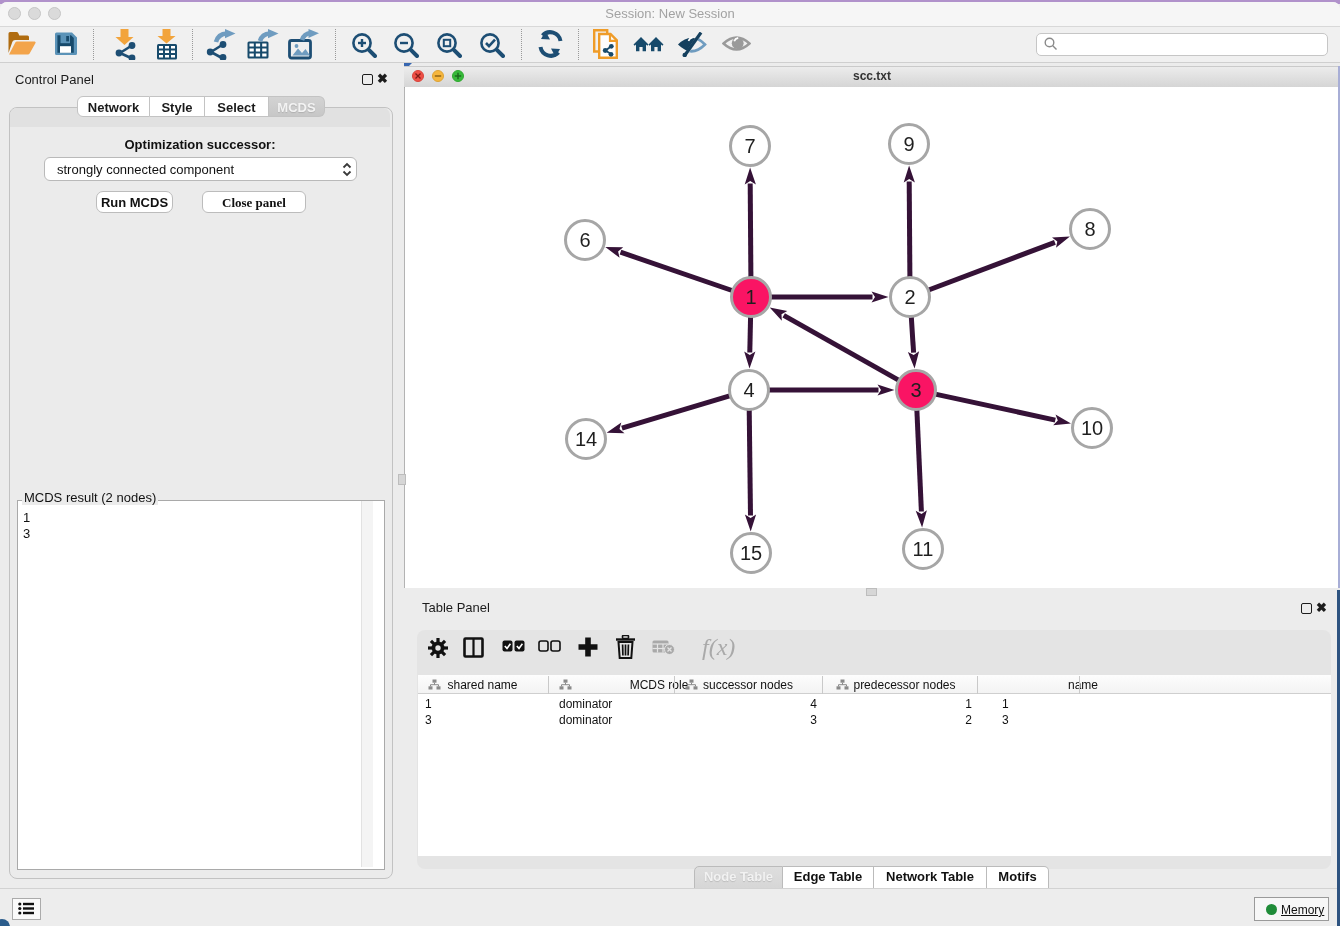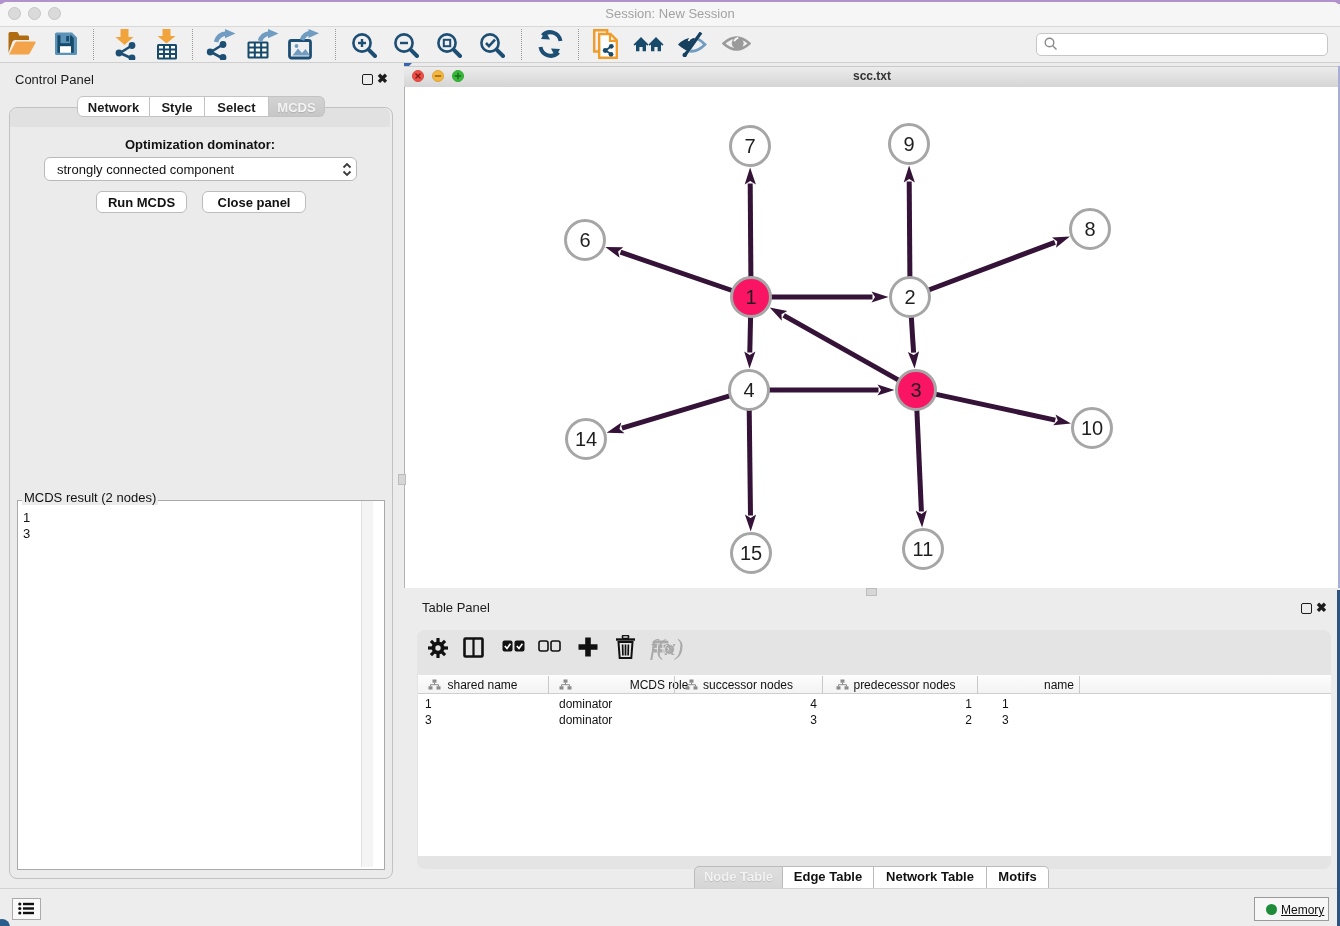--- a/index.html
+++ b/index.html
@@ -201,29 +201,29 @@
 
 <div class="abs" id="cp-title">Control Panel</div>
 <div class="abs float-ico" style="left:362px;top:74px;"></div>
 <div class="abs x-ico" style="left:377px;top:71px;">✖</div>
 <div class="abs" id="cp-pane"></div>
 <div class="abs" id="cp-pane-top"></div>
 <div class="abs tab" style="left:77px;width:73px;border-radius:6px 0 0 6px;">Network</div>
 <div class="abs tab" style="left:150px;width:55px;border-left:none;">Style</div>
 <div class="abs tab" style="left:205px;width:64px;border-left:none;">Select</div>
 <div class="abs tab" id="tab-mcds" style="left:269px;width:56px;border-left:none;">MCDS</div>
-<div class="abs" id="opt-label">Optimization dominator:</div>
+<div class="abs" id="opt-label">Optimization successor:</div>
 <div class="abs" id="combo"></div>
 <div class="abs" id="combo-text">strongly connected component</div>
 <svg class="abs" style="left:341px;top:162px;" width="12" height="15" viewBox="0 0 12 15">
     <path d="M2.5 5.5 L6 2 L9.5 5.5" fill="none" stroke="#3a3a3a" stroke-width="1.8"></path>
     <path d="M2.5 9.5 L6 13 L9.5 9.5" fill="none" stroke="#3a3a3a" stroke-width="1.8"></path>
   </svg>
-<div class="abs btn" style="left:96px;width:91px;">Run MCDS</div>
-<div class="abs btn" style="left:202px;width:104px;">Close panel</div>
+<div class="abs btn" style="left:96px;width:77px;border-radius:7px;">Run MCDS</div>
+<div class="abs btn" style="left:202px;width:104px;font-family:Liberation Serif, serif;">Close panel</div>
 <div class="abs" id="mcds-group"></div>
 <div class="abs" id="mcds-sb"></div>
 <div class="abs" id="mcds-legend">MCDS result (2 nodes)</div>
 <div class="abs" id="mcds-vals">1<br>3</div>
 
 <div class="abs" id="net-frame-border"></div>
 <svg class="abs" style="left:404px;top:63px;" width="8" height="8" viewBox="0 0 8 8">
     <path d="M0 0 L8 0 L0 8 z" fill="#3766b0"></path>
   </svg>
 <div class="abs" id="net-title"></div>
@@ -350,30 +350,30 @@
     <rect x="0.5" y="0.5" width="16" height="12" rx="1.5" fill="#a9a9a9"></rect>
     <g stroke="#e4e4e4" stroke-width="1.2">
       <line x1="0.5" y1="4" x2="16.5" y2="4"></line>
       <line x1="0.5" y1="8.5" x2="16.5" y2="8.5"></line>
       <line x1="5.5" y1="4" x2="5.5" y2="12.5"></line>
       <line x1="11" y1="4" x2="11" y2="12.5"></line>
     </g>
     <circle cx="17.5" cy="9.5" r="5" fill="#a9a9a9" stroke="#e4e4e4" stroke-width="1"></circle>
     <path d="M15.5 7.5 l4 4 m0 -4 l-4 4" stroke="#e4e4e4" stroke-width="1.3"></path>
   </svg>
-<div class="abs" style="left:650px;top:634px;font-family:'Liberation Serif',serif;font-style:italic;font-size:24px;color:#a9a9a9;">f(x)</div>
+<div class="abs" style="left:702px;top:634px;font-family:'Liberation Serif',serif;font-style:italic;font-size:24px;color:#a9a9a9;">f(x)</div>
 <div class="abs th" style="left:417px;width:131px;text-align:center;">shared name</div>
 <div class="abs th-sep" style="left:548px;"></div>
 <div class="abs th" style="left:548px;width:126px;text-align:center;margin-left:48px;">MCDS role</div>
 <div class="abs th-sep" style="left:674px;"></div>
 <div class="abs th" style="left:674px;width:148px;text-align:center;">successor nodes</div>
 <div class="abs th-sep" style="left:822px;"></div>
 <div class="abs th" style="left:832px;width:145px;text-align:center;">predecessor nodes</div>
 <div class="abs th-sep" style="left:977px;"></div>
-<div class="abs th" style="left:977px;width:102px;text-align:center;padding-left:31px;">name</div>
+<div class="abs th" style="left:1001px;width:102px;text-align:center;padding-left:31px;">name</div>
 <div class="abs th-sep" style="left:1079px;"></div>
 <svg class="abs" style="left:428px;top:679px;" width="13" height="11" viewBox="0 0 13 11">
     <rect x="4.5" y="0.5" width="4" height="3.2" fill="#8a8a8a"></rect>
     <rect x="0.5" y="7.3" width="4" height="3.2" fill="#8a8a8a"></rect>
     <rect x="8.5" y="7.3" width="4" height="3.2" fill="#8a8a8a"></rect>
     <path d="M6.5 3.7 v2 M2.5 7.3 v-1.6 h8 v1.6" fill="none" stroke="#8a8a8a" stroke-width="1"></path>
   </svg>
 <svg class="abs" style="left:559px;top:679px;" width="13" height="11" viewBox="0 0 13 11">
     <rect x="4.5" y="0.5" width="4" height="3.2" fill="#8a8a8a"></rect>
     <rect x="0.5" y="7.3" width="4" height="3.2" fill="#8a8a8a"></rect>

